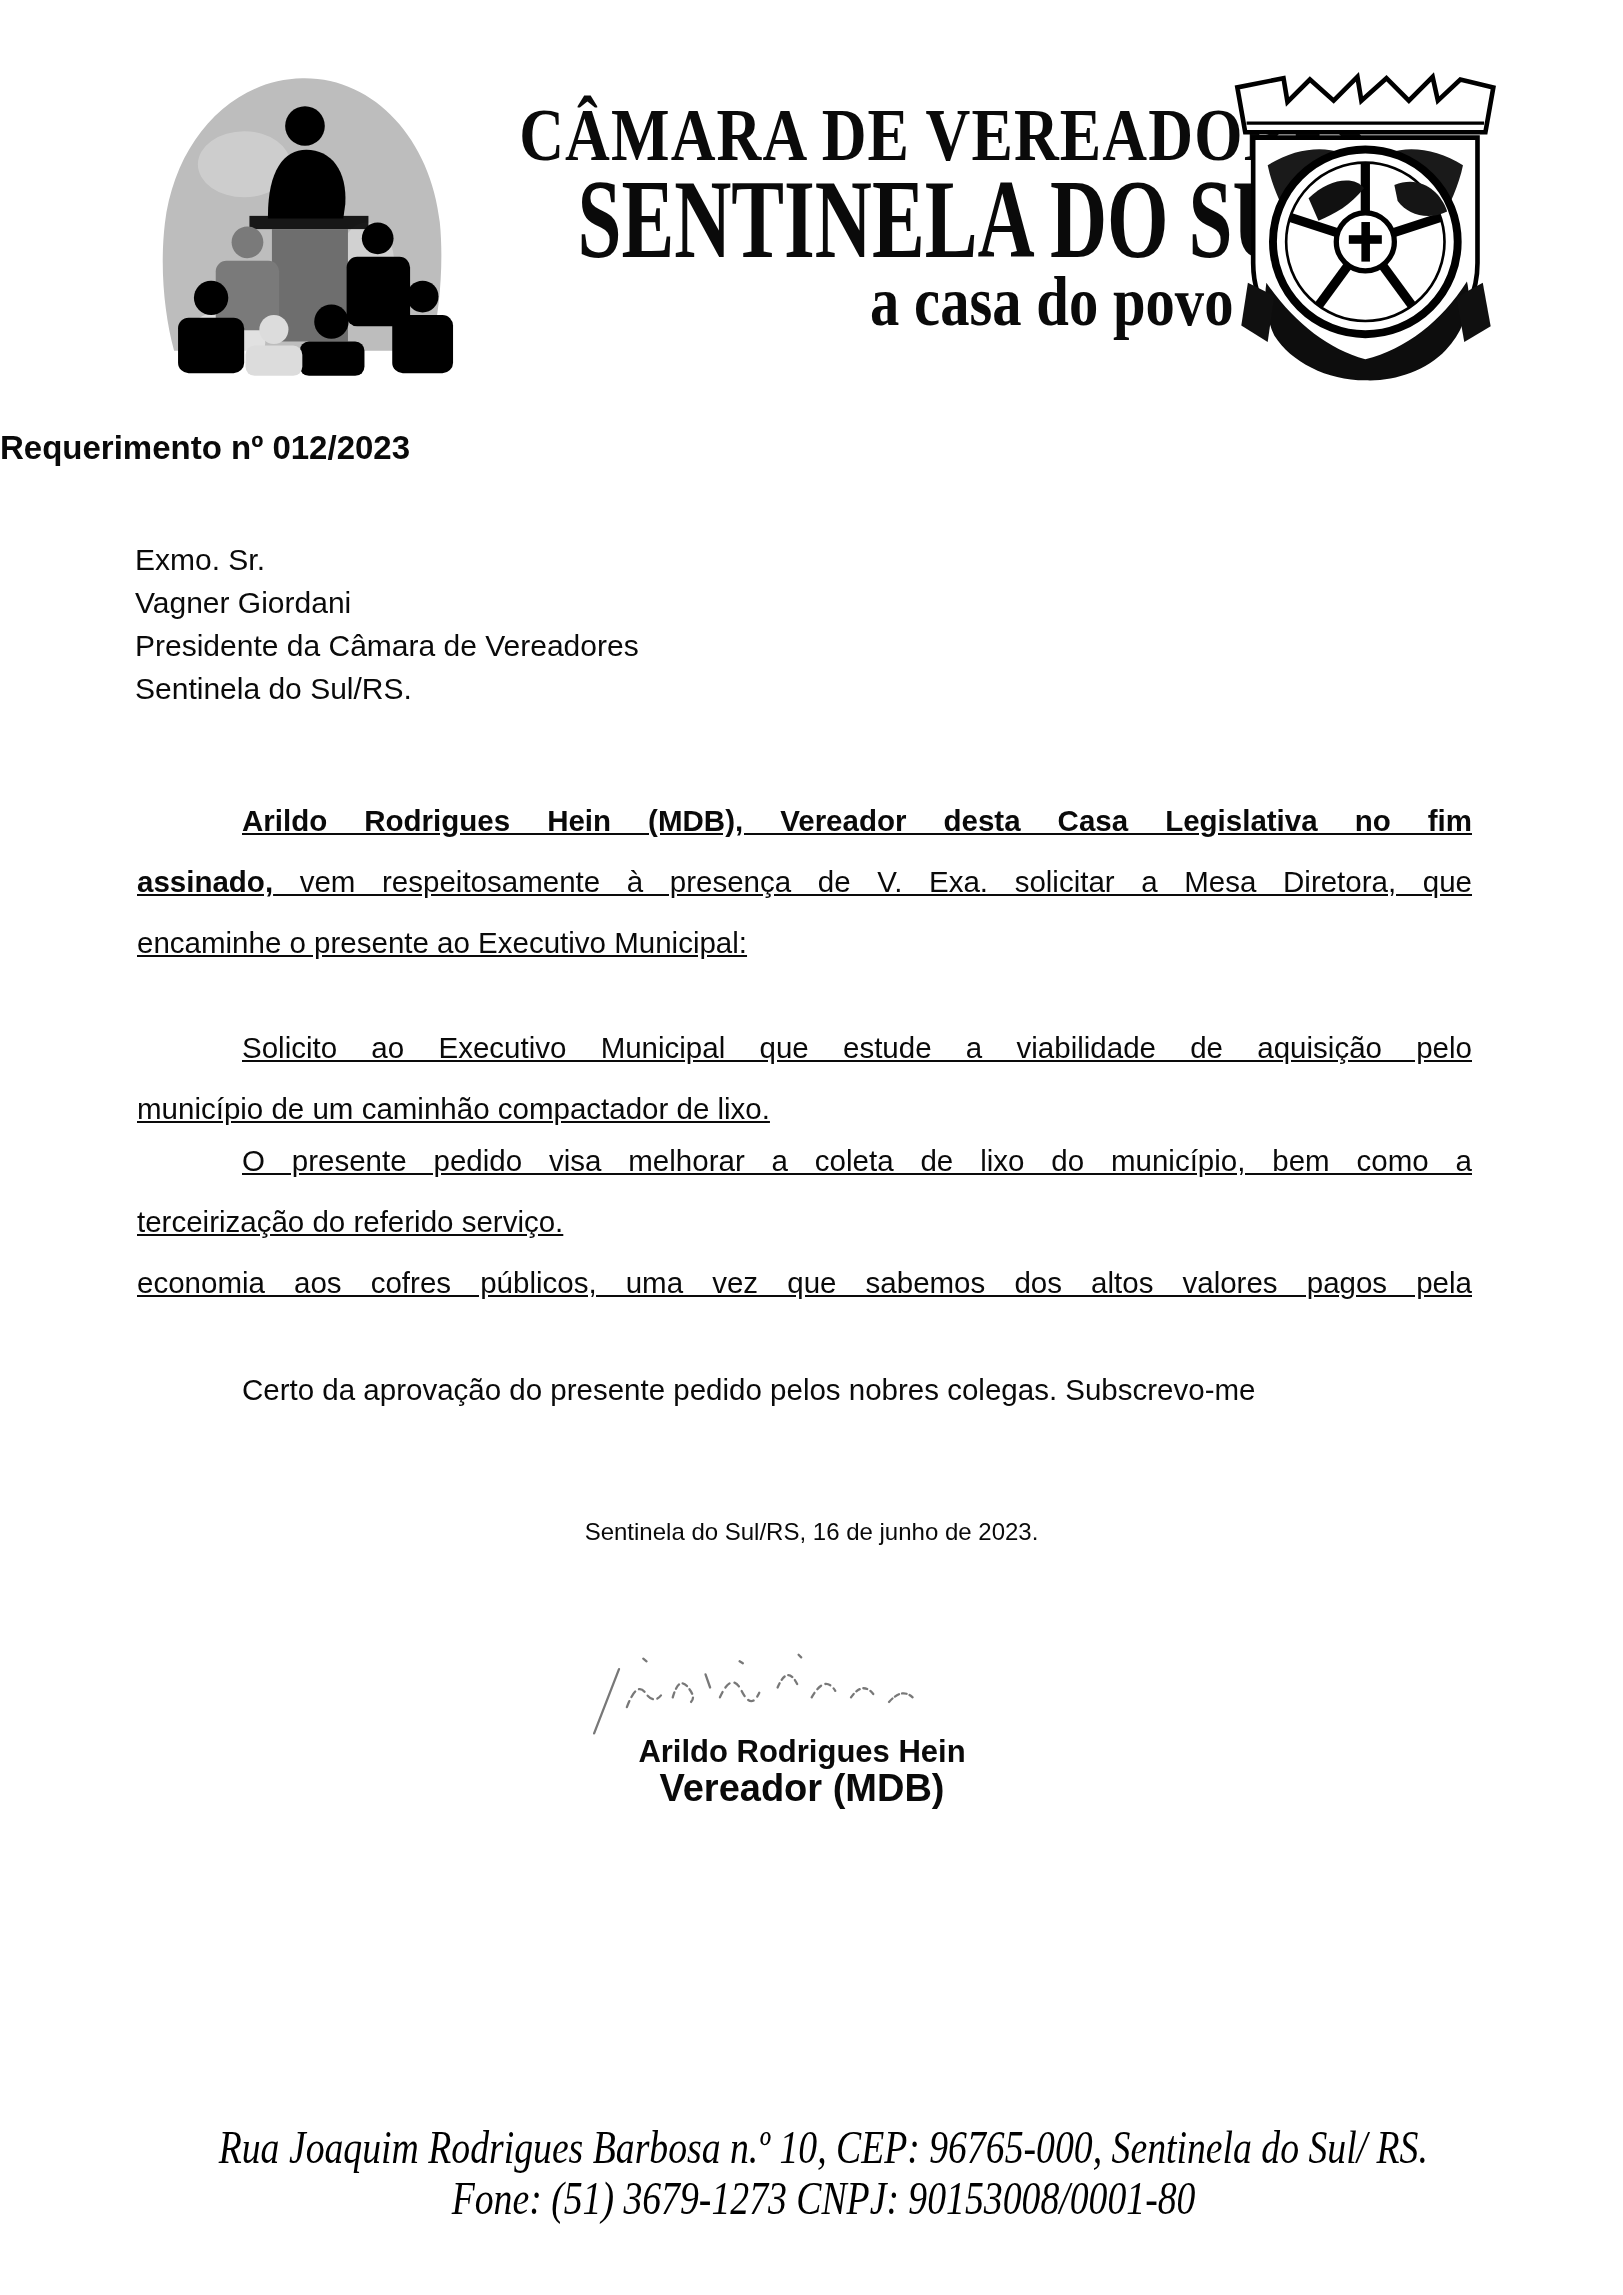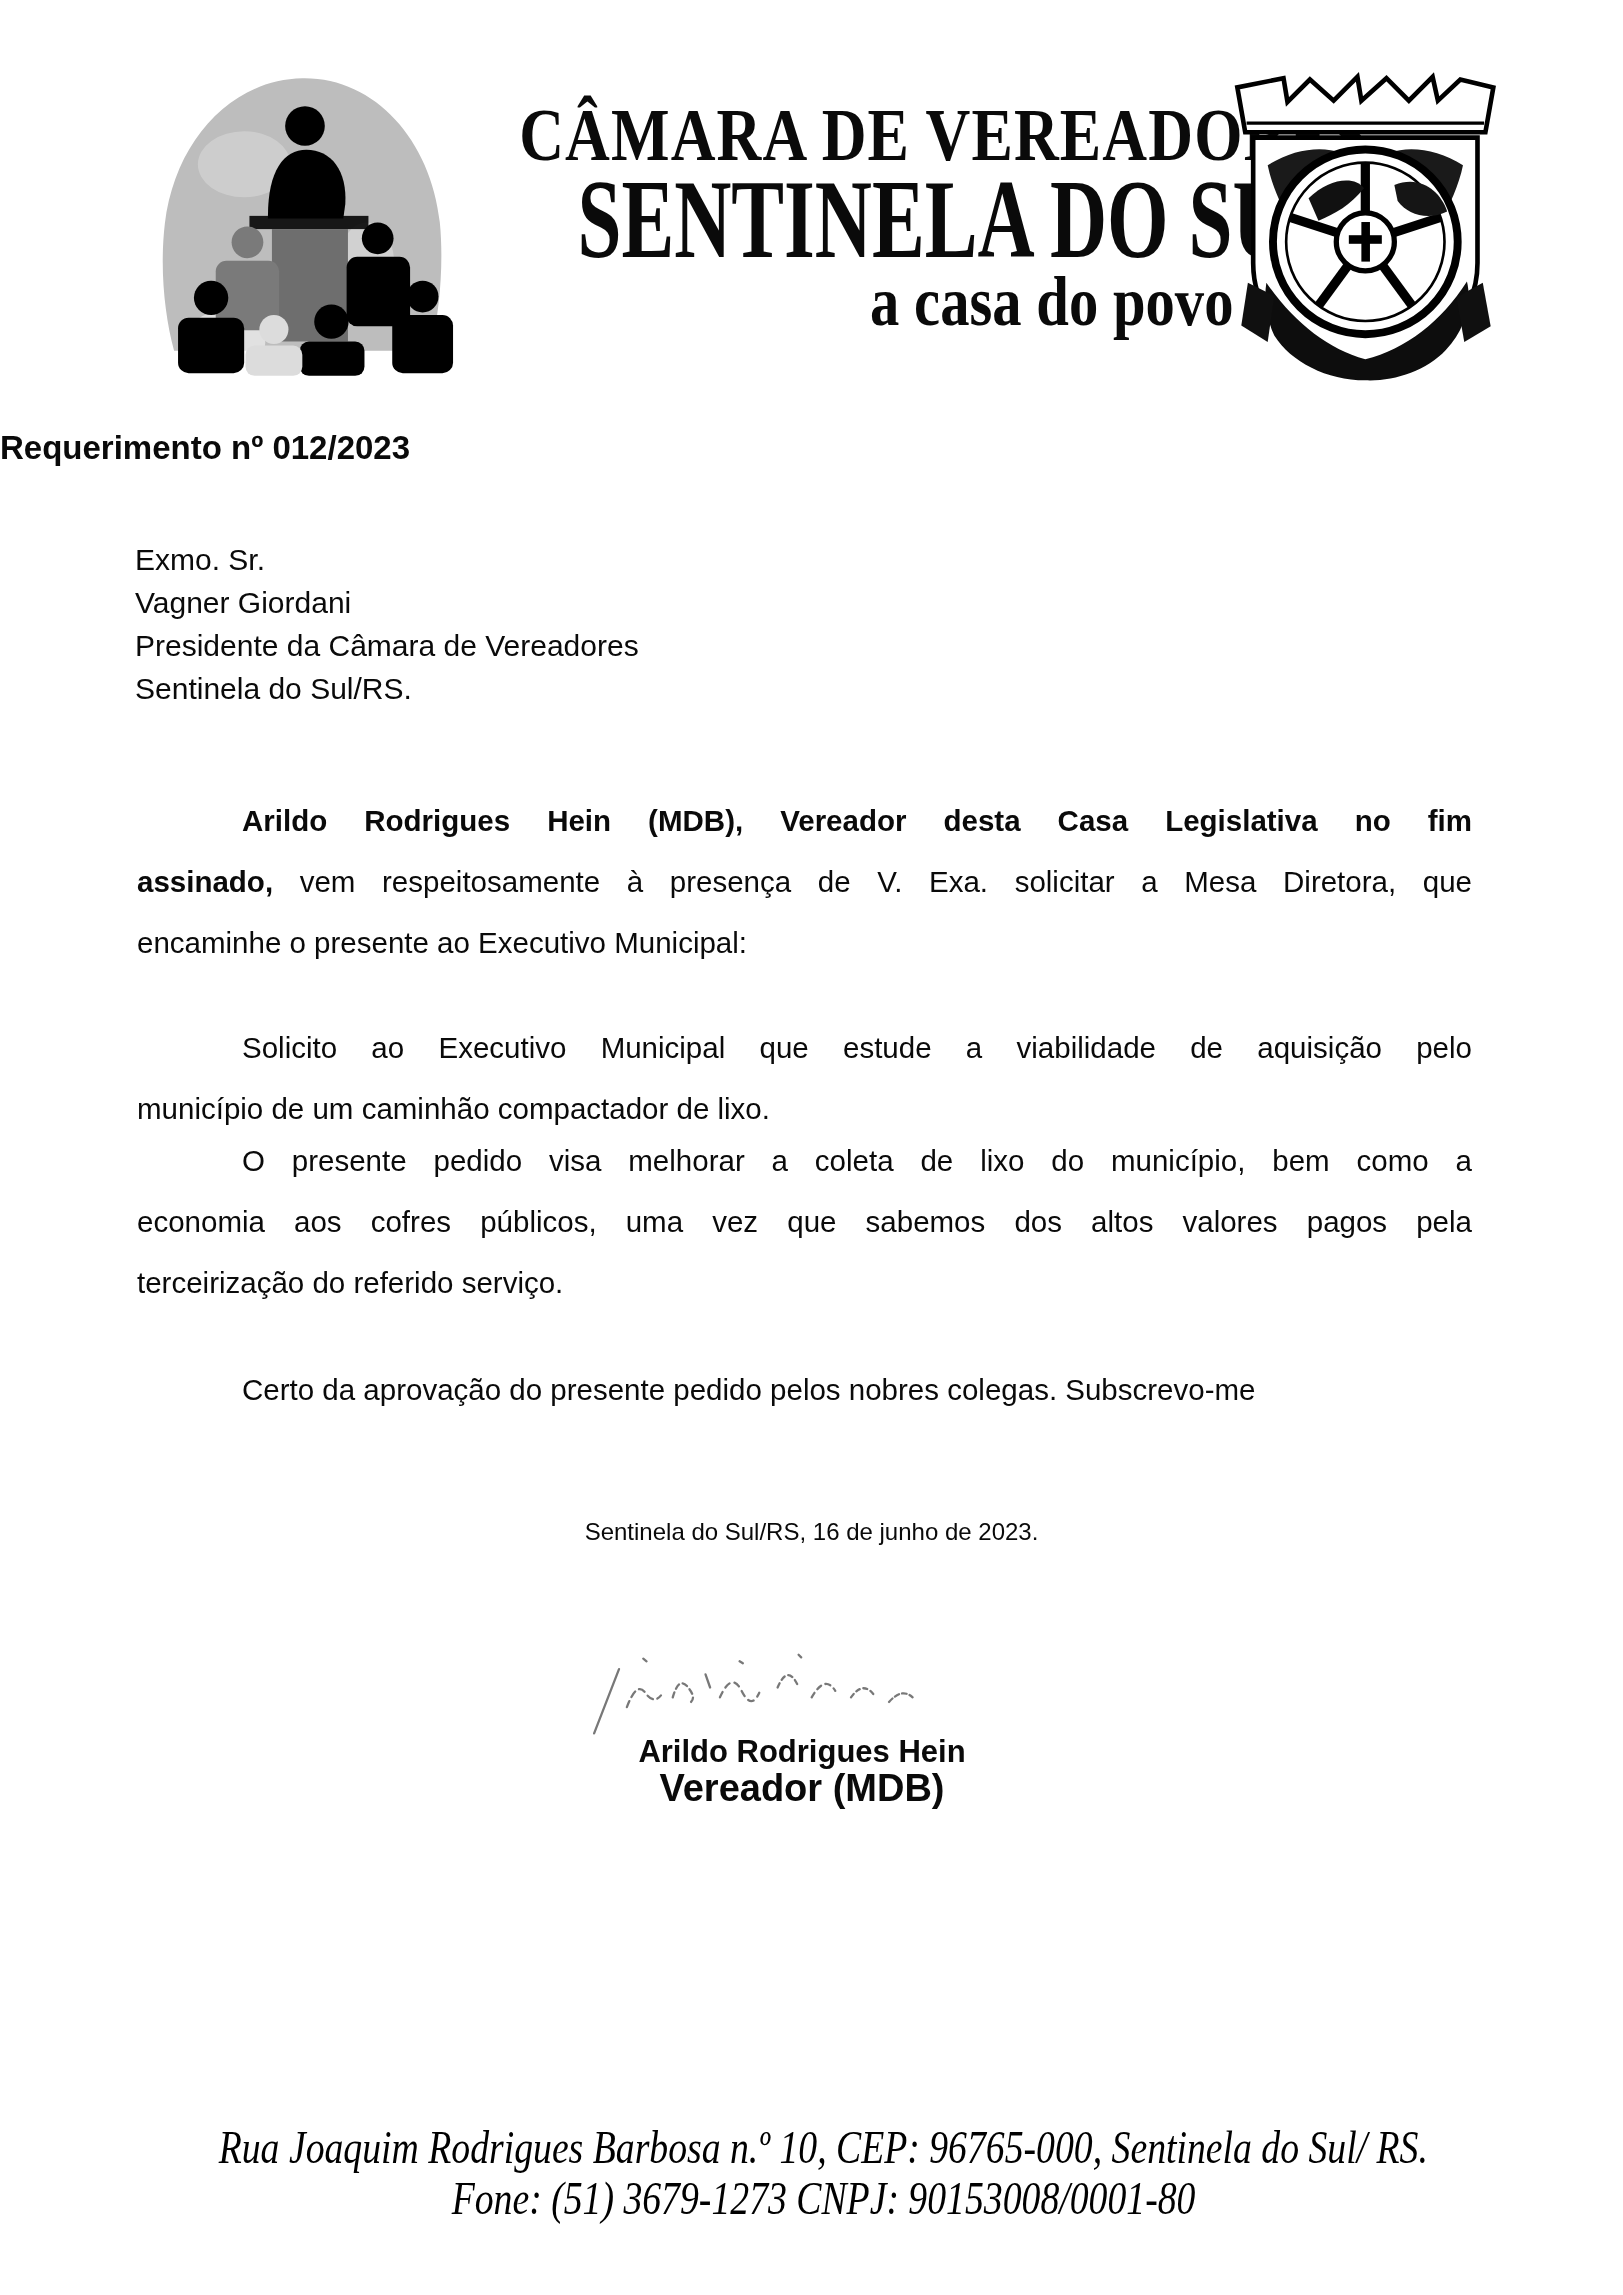--- a/index.html
+++ b/index.html
@@ -19,21 +19,21 @@
         font-family:"Liberation Serif", serif; font-weight:bold; font-size:113px; line-height:113px;
         transform:scaleX(0.70); transform-origin:50% 50%; white-space:nowrap; }
   .t3 { position:absolute; top:263px; right:3.9px; text-align:right;
         font-family:"Liberation Serif", serif; font-weight:bold; font-size:69px; line-height:79px;
         transform:scaleX(0.85); transform-origin:100% 50%; white-space:nowrap; }
   
   .req-title { position:absolute; left:0; top:429px; width:1623px; text-align:left;
                font-weight:bold; font-size:33px; line-height:37px; }
   .addr { position:absolute; left:135px; top:538px; font-size:30px; line-height:43px; }
   .para { position:absolute; left:137px; width:1335px; font-size:29.5px; }
-  .pline { height:61px; line-height:61px; }
+  .pline { height:61px; line-height:61px;text-decoration:underline; }
   .just  { text-align:justify; text-align-last:justify; }
   .indent { padding-left:105px; }
   .bold { font-weight:bold; }
   .closing { position:absolute; left:137px; width:1335px; top:1359px;
              font-size:29.5px; line-height:61px; padding-left:105px; }
   .dateline { position:absolute; left:0; width:1623px; top:1512px; text-align:center;
               font-size:24px; line-height:39px; }
   .sig-scribble { position:absolute; left:581px; top:1635px; width:367px; height:105px; }
   .sig-block { position:absolute; left:0; width:1604px; top:1733px; text-align:center; }
   .sig-name { font-weight:bold; font-size:31px; line-height:37px; }
@@ -136,22 +136,22 @@
     <div class="pline">encaminhe o presente ao Executivo Municipal:</div>
   </div>
 
   <div class="para" style="top:1017px">
     <div class="pline just indent">Solicito ao Executivo Municipal que estude a viabilidade de aquisição pelo</div>
     <div class="pline">município de um caminhão compactador de lixo.</div>
   </div>
 
   <div class="para" style="top:1130px">
     <div class="pline just indent">O presente pedido visa melhorar a coleta de lixo do município, bem como a</div>
+    <div class="pline">terceirização do referido serviço.</div>
     <div class="pline just">economia aos cofres públicos, uma vez que sabemos dos altos valores pagos pela</div>
-    <div class="pline">terceirização do referido serviço.</div>
   </div>
 
   <div class="closing">Certo da aprovação do presente pedido pelos nobres colegas. Subscrevo-me</div>
 
   <div class="dateline">Sentinela do Sul/RS, 16 de junho de 2023.</div>
 
   <svg class="sig-scribble" viewBox="0 0 560 160" aria-hidden="true">
     <g fill="none" stroke="#6a6a6a" stroke-width="3.5" stroke-linecap="round" opacity="0.9">
       <path d="M20,150 L58,52"></path>
       <path d="M70,110 Q85,70 98,88 T122,92" stroke-dasharray="10 7"></path>

